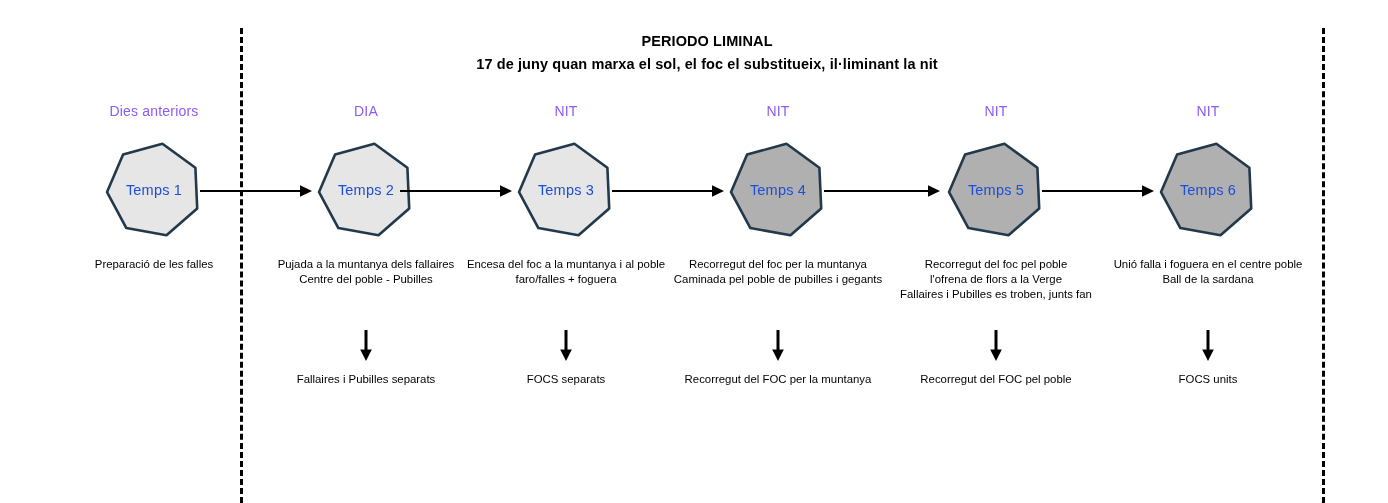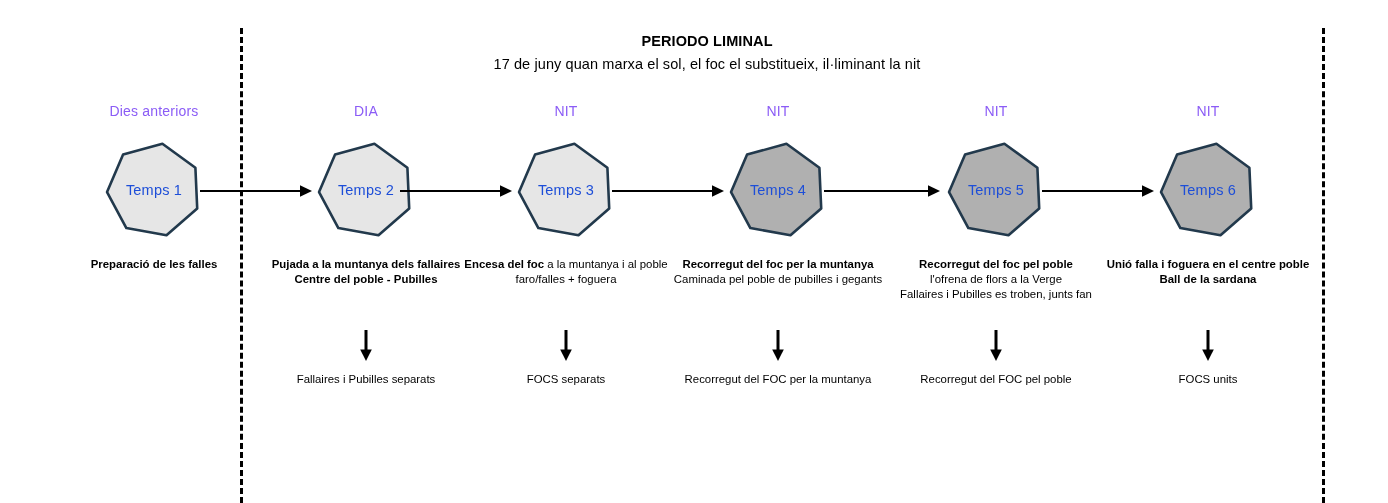--- a/index.html
+++ b/index.html
@@ -37,21 +37,21 @@
     padding-left: 26px;
   }
   #title-block .t1 {
     font-size: 14.5px;
     font-weight: bold;
     letter-spacing: .1px;
     line-height: 19px;
   }
   #title-block .t2 {
     font-size: 14.5px;
-    font-weight: normal;
+    font-weight: bold;
     letter-spacing: .1px;
     line-height: 19px;
     margin-top: 4px;
   }
 
   
   .col {
     position: absolute;
     top: 0;
     width: 212px;
@@ -103,21 +103,21 @@
     position: absolute;
     top: 257px;
     width: 218px;
     left: 50%;
     margin-left: -109px;
     text-align: center;
     font-size: 11.4px;
     line-height: 15.2px;
     color: #000000;
   }
-  .caption .strong { font-weight: bold; }
+  .caption .strong { font-weight: normal; }
   .caption .light  { font-weight: normal; }
   .caption.wide { width: 240px; margin-left: -120px; }
 
   
   .down-arrow {
     position: absolute;
     top: 330px;
     left: 50%;
     margin-left: -8px;
     width: 16px;

